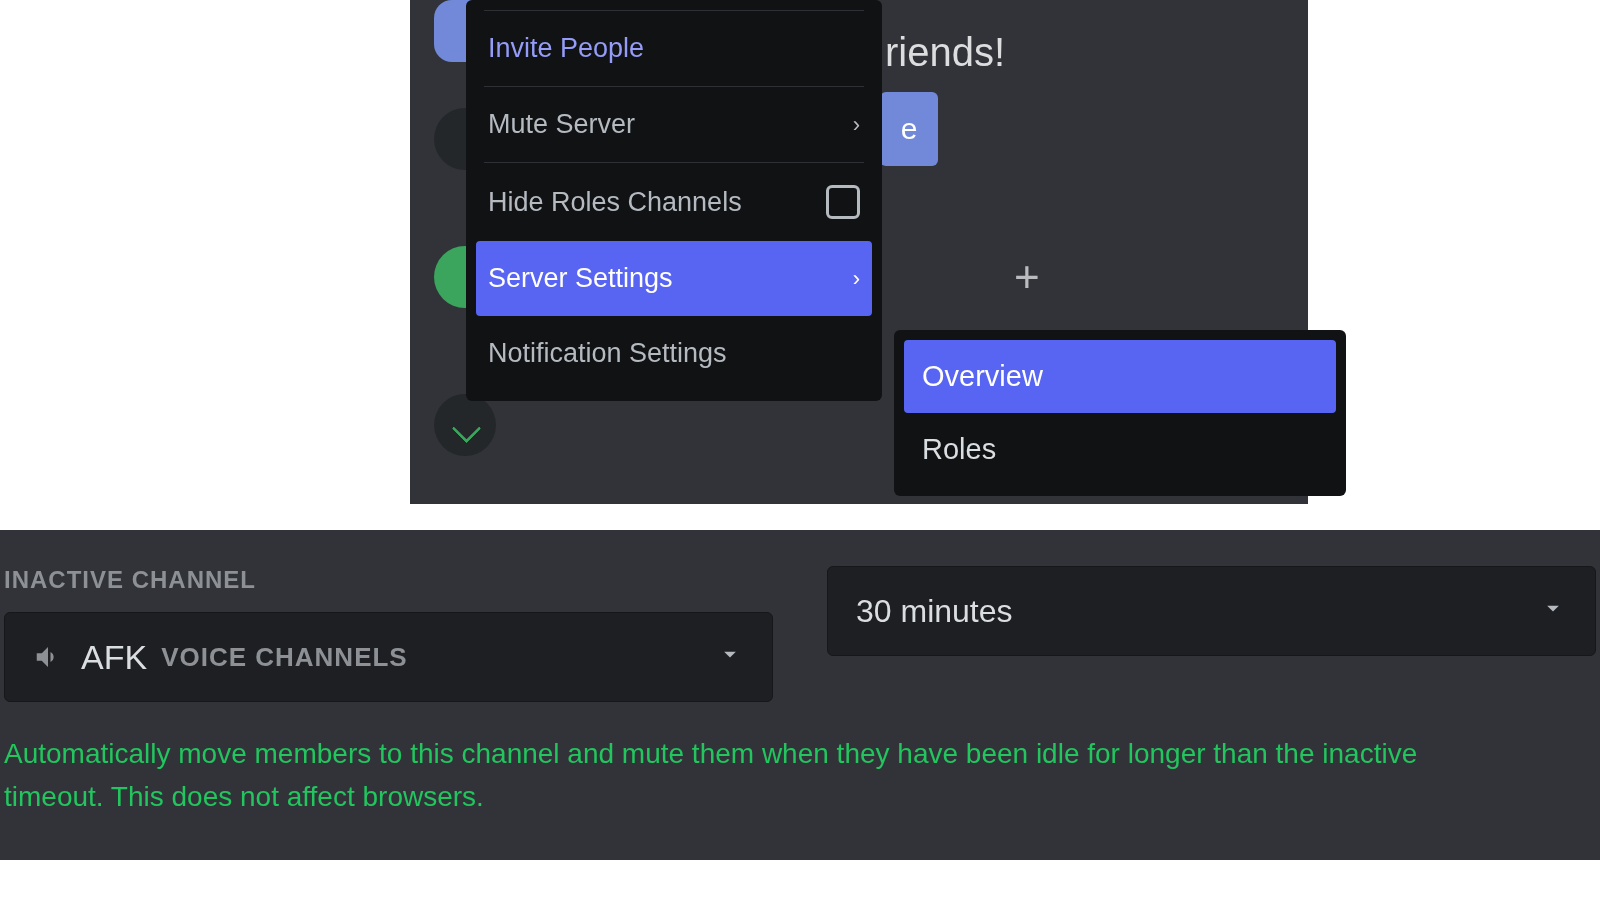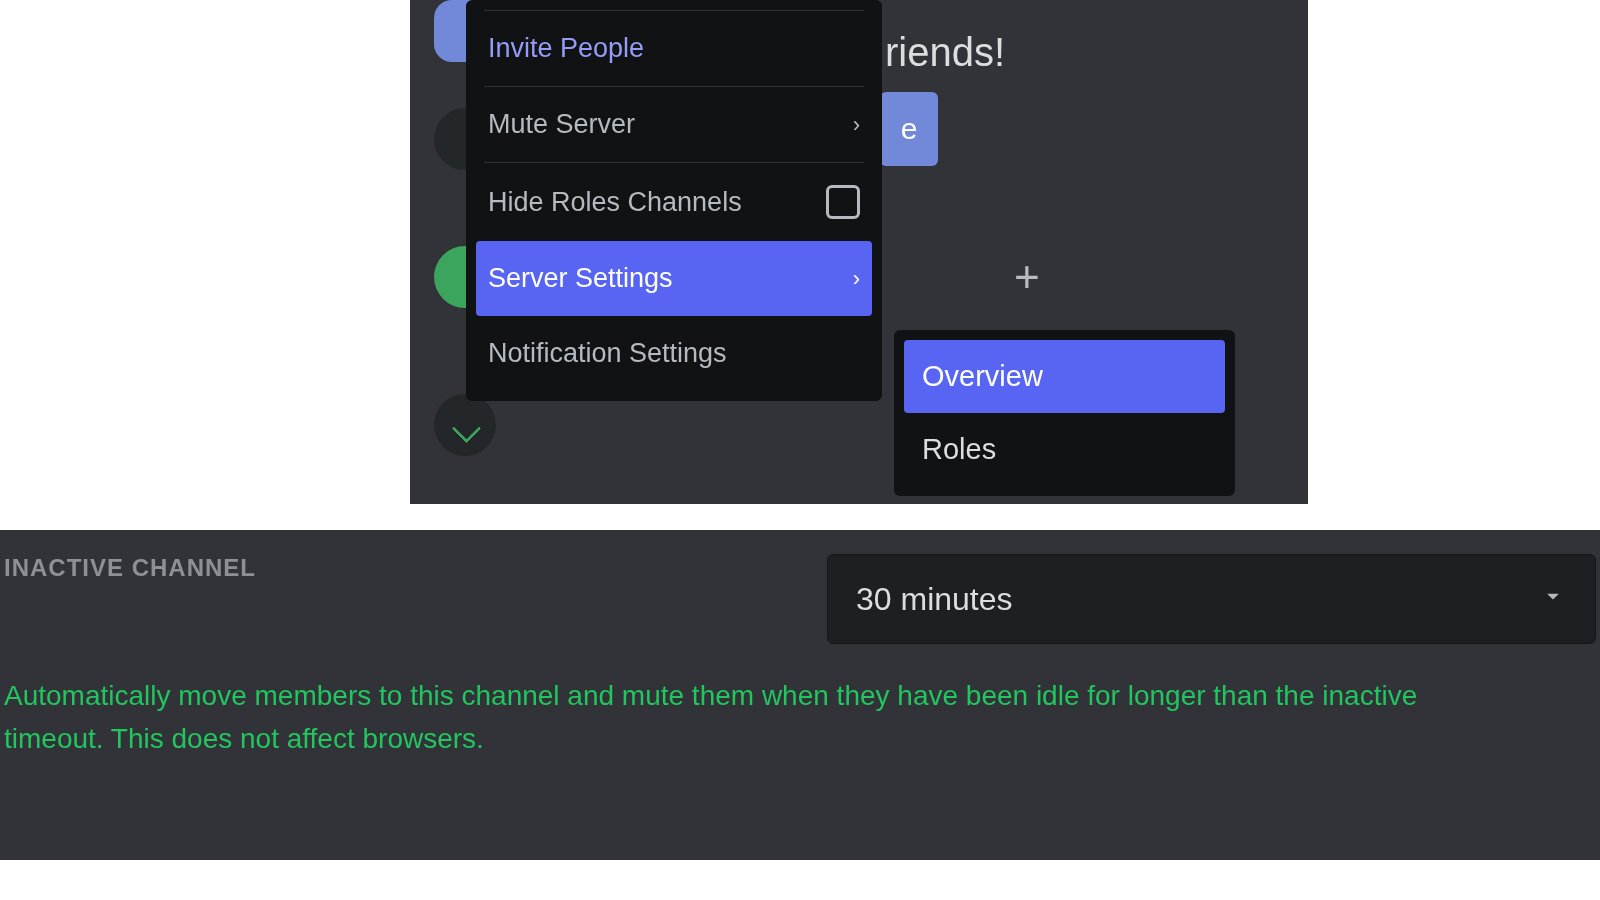--- a/index.html
+++ b/index.html
@@ -104,21 +104,21 @@
     width:28px; height:28px;
     border:3px solid #b5bac1;
     border-radius:6px;
   }
 
   
   .sub-menu {
     position:absolute;
     left: 894px;
     top: 330px;
-    width: 341px;
+    width: 452px;
     background:#111214;
     border-radius:6px;
     padding:10px;
     box-sizing:border-box;
   }
   .sub-item {
     padding:20px 18px;
     font-size:29px;
     color:#dbdee1;
     border-radius:4px;
@@ -140,20 +140,21 @@
 
   .settings-row {
     display:flex;
     gap: 54px;
     padding: 0 4px;
   }
 
   .setting-col {
     flex:1;
     min-width:0;
+    margin-top:12px;
   }
 
   .setting-label {
     color:#8d9196;
     font-size:24px;
     font-weight:700;
     letter-spacing:1px;
     margin-bottom:18px;
     text-transform:uppercase;
   }
@@ -234,20 +235,36 @@
 
 <div class="sub-menu">
   <div class="sub-item selected">Overview</div>
   <div class="sub-item">Roles</div>
 </div>
 
 <div class="settings-strip">
   <div class="settings-row">
     <div class="setting-col">
       <div class="setting-label">INACTIVE CHANNEL</div>
+      <div class="select-box">
+        <span style="display:flex;align-items:center;">
+          <span class="voice-icon">
+            <svg viewBox="0 0 24 24">
+                <path d="M3 9v6h4l5 5V4L7 9H3zm13.5 3a4.5 4.5 0 0 0-2.5-4v8a4.5 4.5 0 0 0 2.5-4z"></path>
+              </svg>
+          </span>
+          <span class="afk-main">AFK</span>
+          <span class="afk-sub">VOICE CHANNELS</span>
+        </span>
+        <span class="chevron-down">
+          <svg viewBox="0 0 24 24">
+              <path d="M7 10l5 5 5-5z"></path>
+            </svg>
+        </span>
+      </div>
     </div>
 
     <div class="setting-col">
       <div class="select-box">
         <span>30 minutes</span>
         <span class="chevron-down">
           <svg viewBox="0 0 24 24">
               <path d="M7 10l5 5 5-5z"></path>
             </svg>
         </span>

